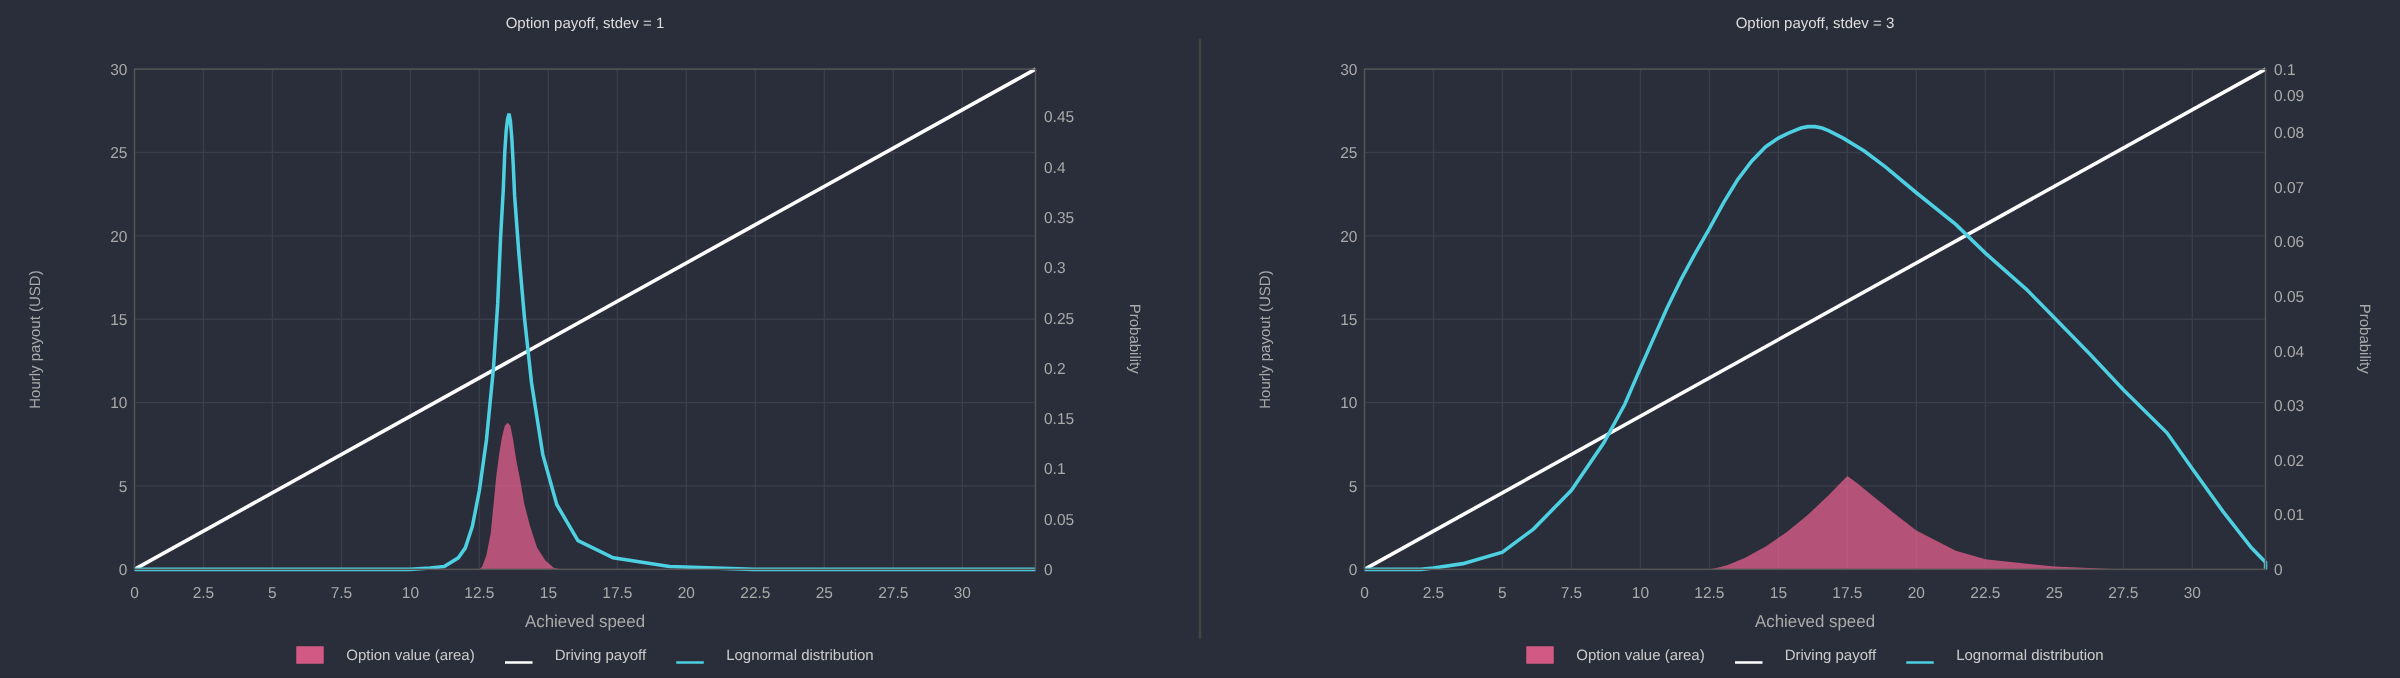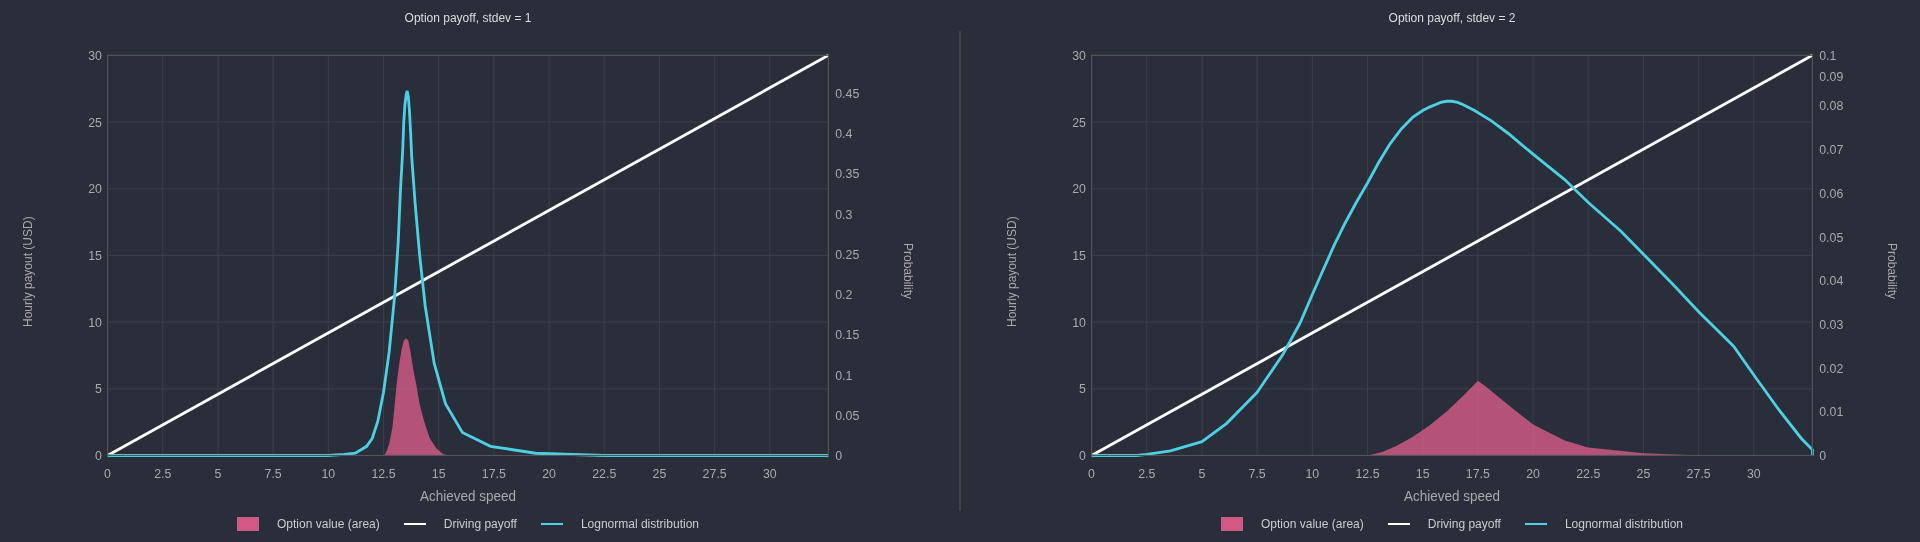--- a/index.html
+++ b/index.html
@@ -76,21 +76,21 @@
       flex-direction: row;
       align-items: center;
       justify-content: center;
       gap: 24px;
       margin-top: 4px;
       font-size: 12px;
       color: #ccc;
     }
     .legend-item {
       display: flex;
-      align-items: center;
+      align-items: flex-end;
       gap: 18px;
     }
     .legend-swatch-area {
       width: 22px;
       height: 14px;
       background: #f06292;
       opacity: 0.85;
     }
     .legend-line-white {
       width: 22px;
@@ -214,21 +214,21 @@
       <div class="legend-item">
         <div class="legend-line-cyan"></div>
         <span>Lognormal distribution</span>
       </div>
     </div>
   </div>
 
   <div class="divider"></div>
 
   <div class="chart-wrapper">
-    <div class="chart-title">Option payoff, stdev = 2</div>
+    <div class="chart-title">Option payoff, stdev = 3</div>
     <div class="chart-area">
       <div class="y-axis-label">Hourly payout (USD)</div>
       <div class="svg-container">
         <svg viewBox="0 0 760 420" preserveAspectRatio="none">
 
           <rect width="760" height="420" fill="#2a2d3a"></rect>
 
           <g stroke="#3a3d4a" stroke-width="1">
             <line x1="60" y1="370" x2="700" y2="370"></line>
             <line x1="60" y1="312" x2="700" y2="312"></line>

